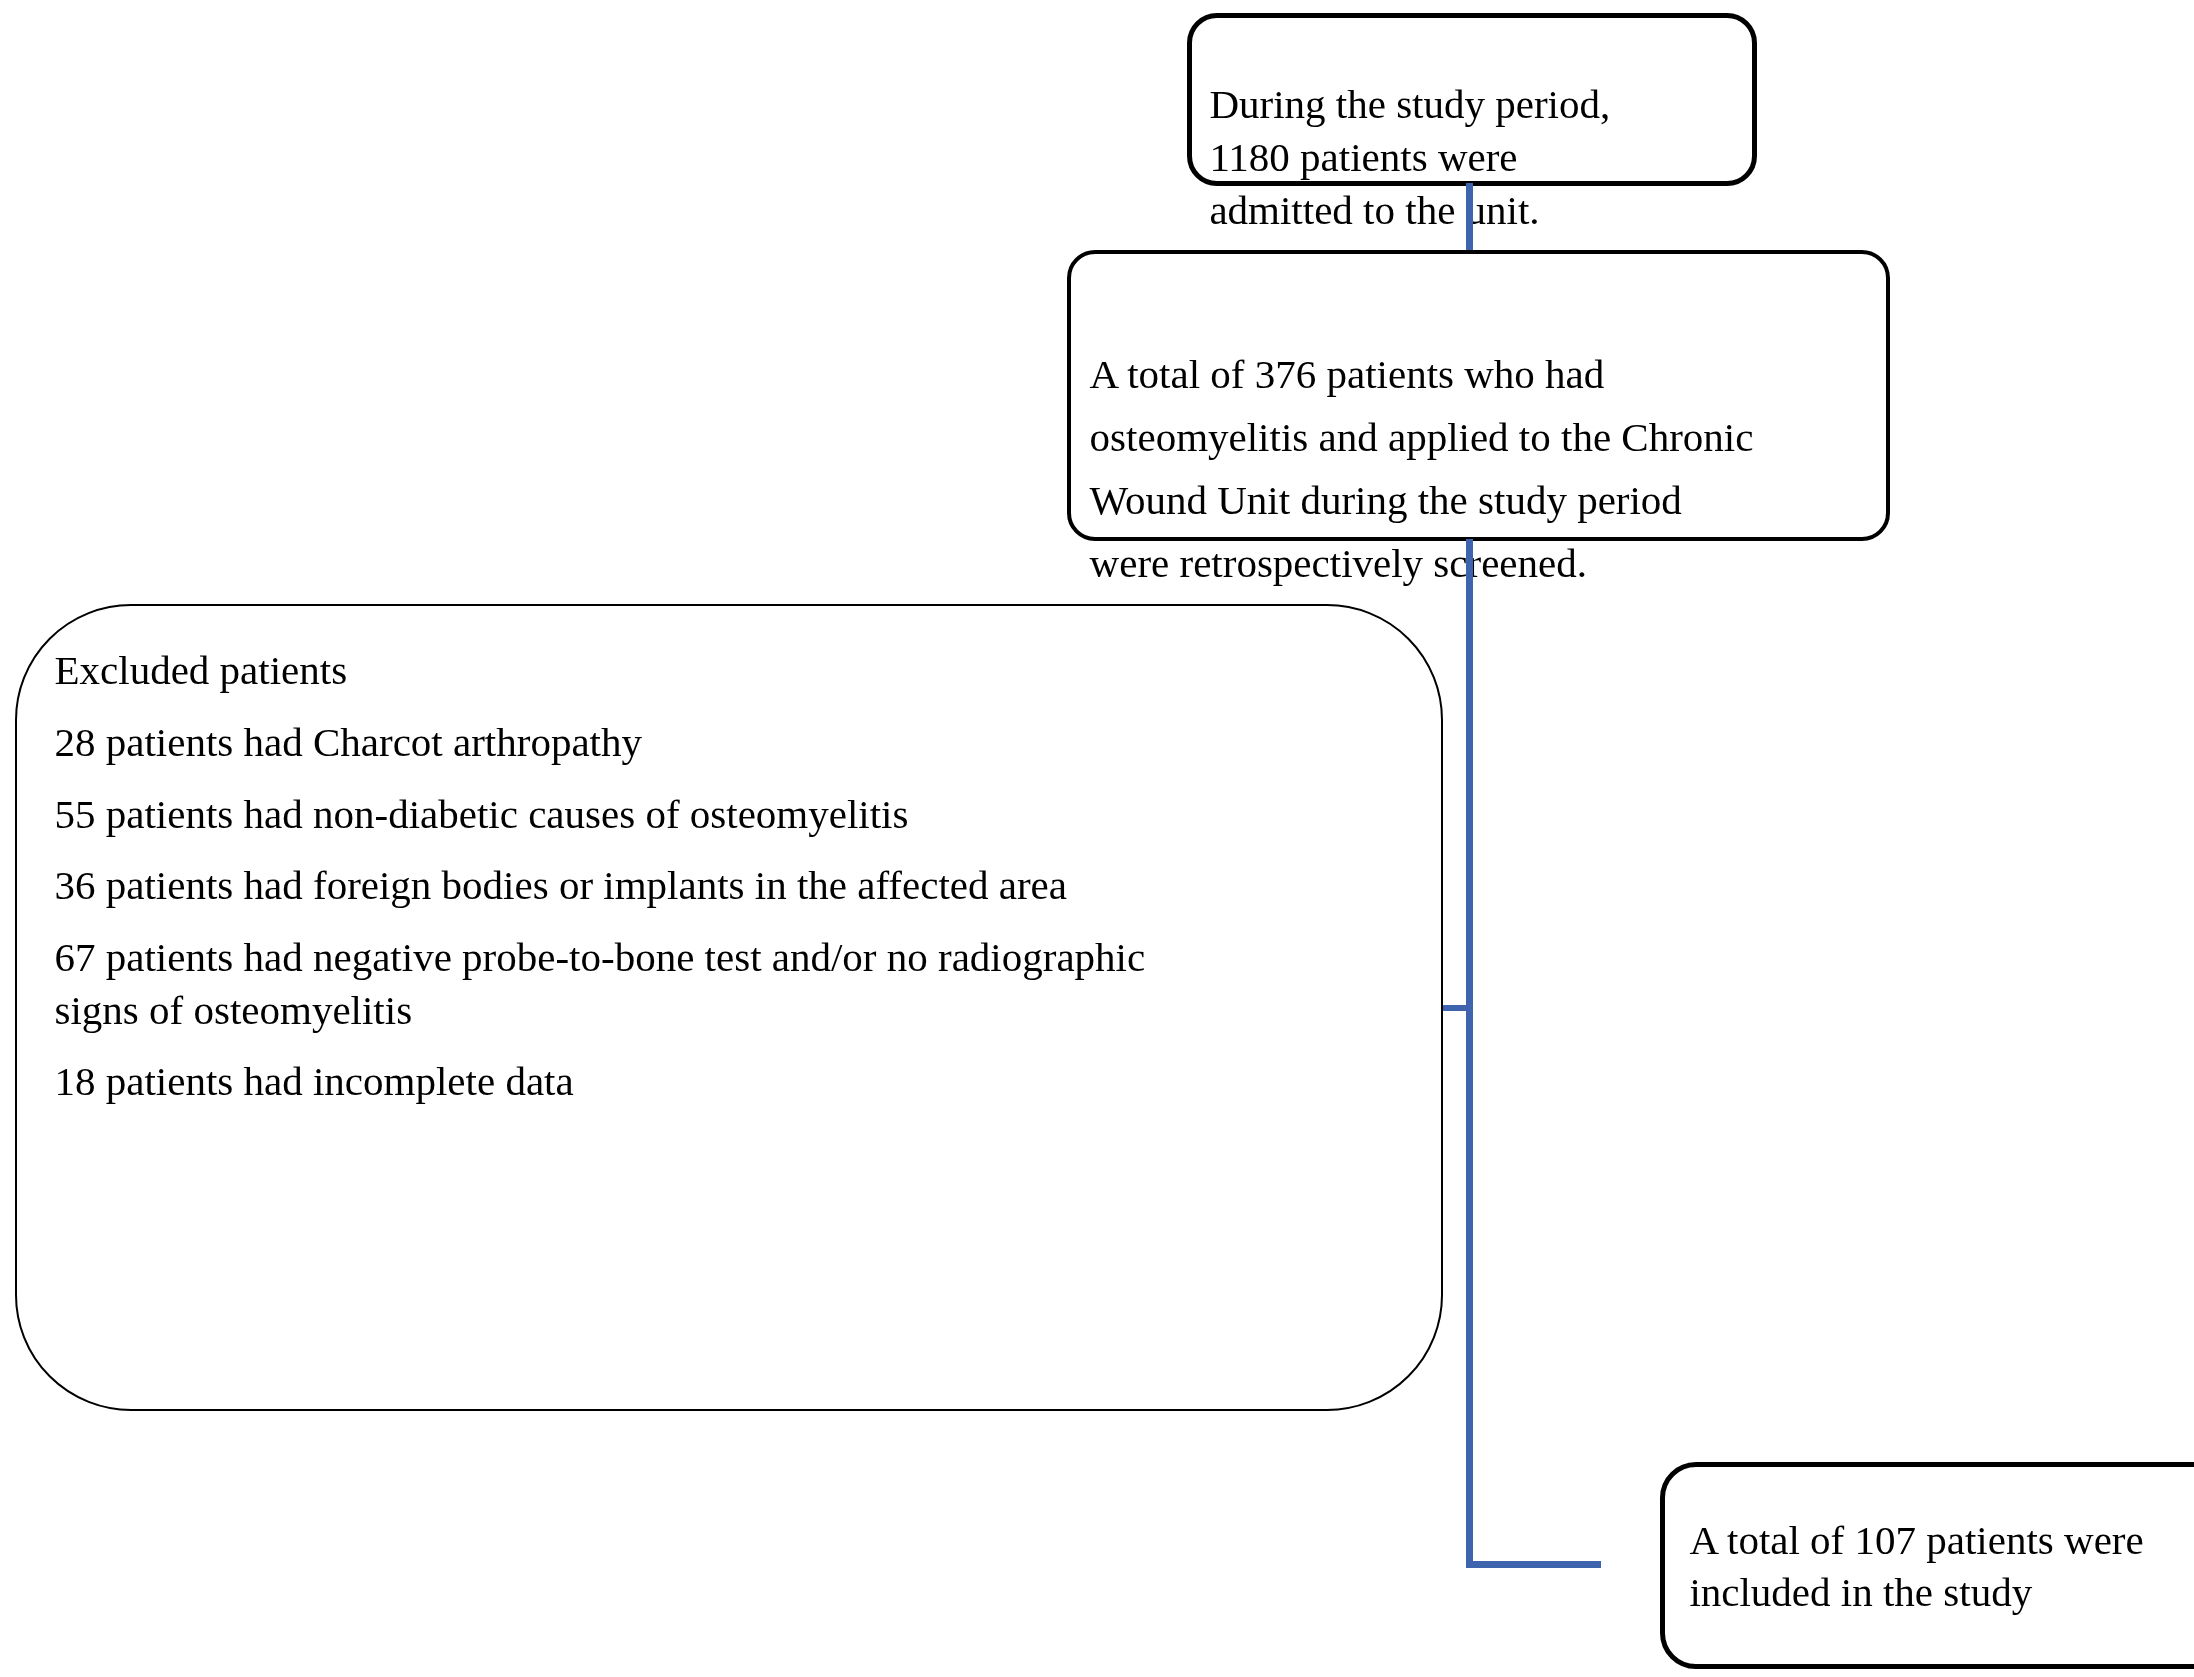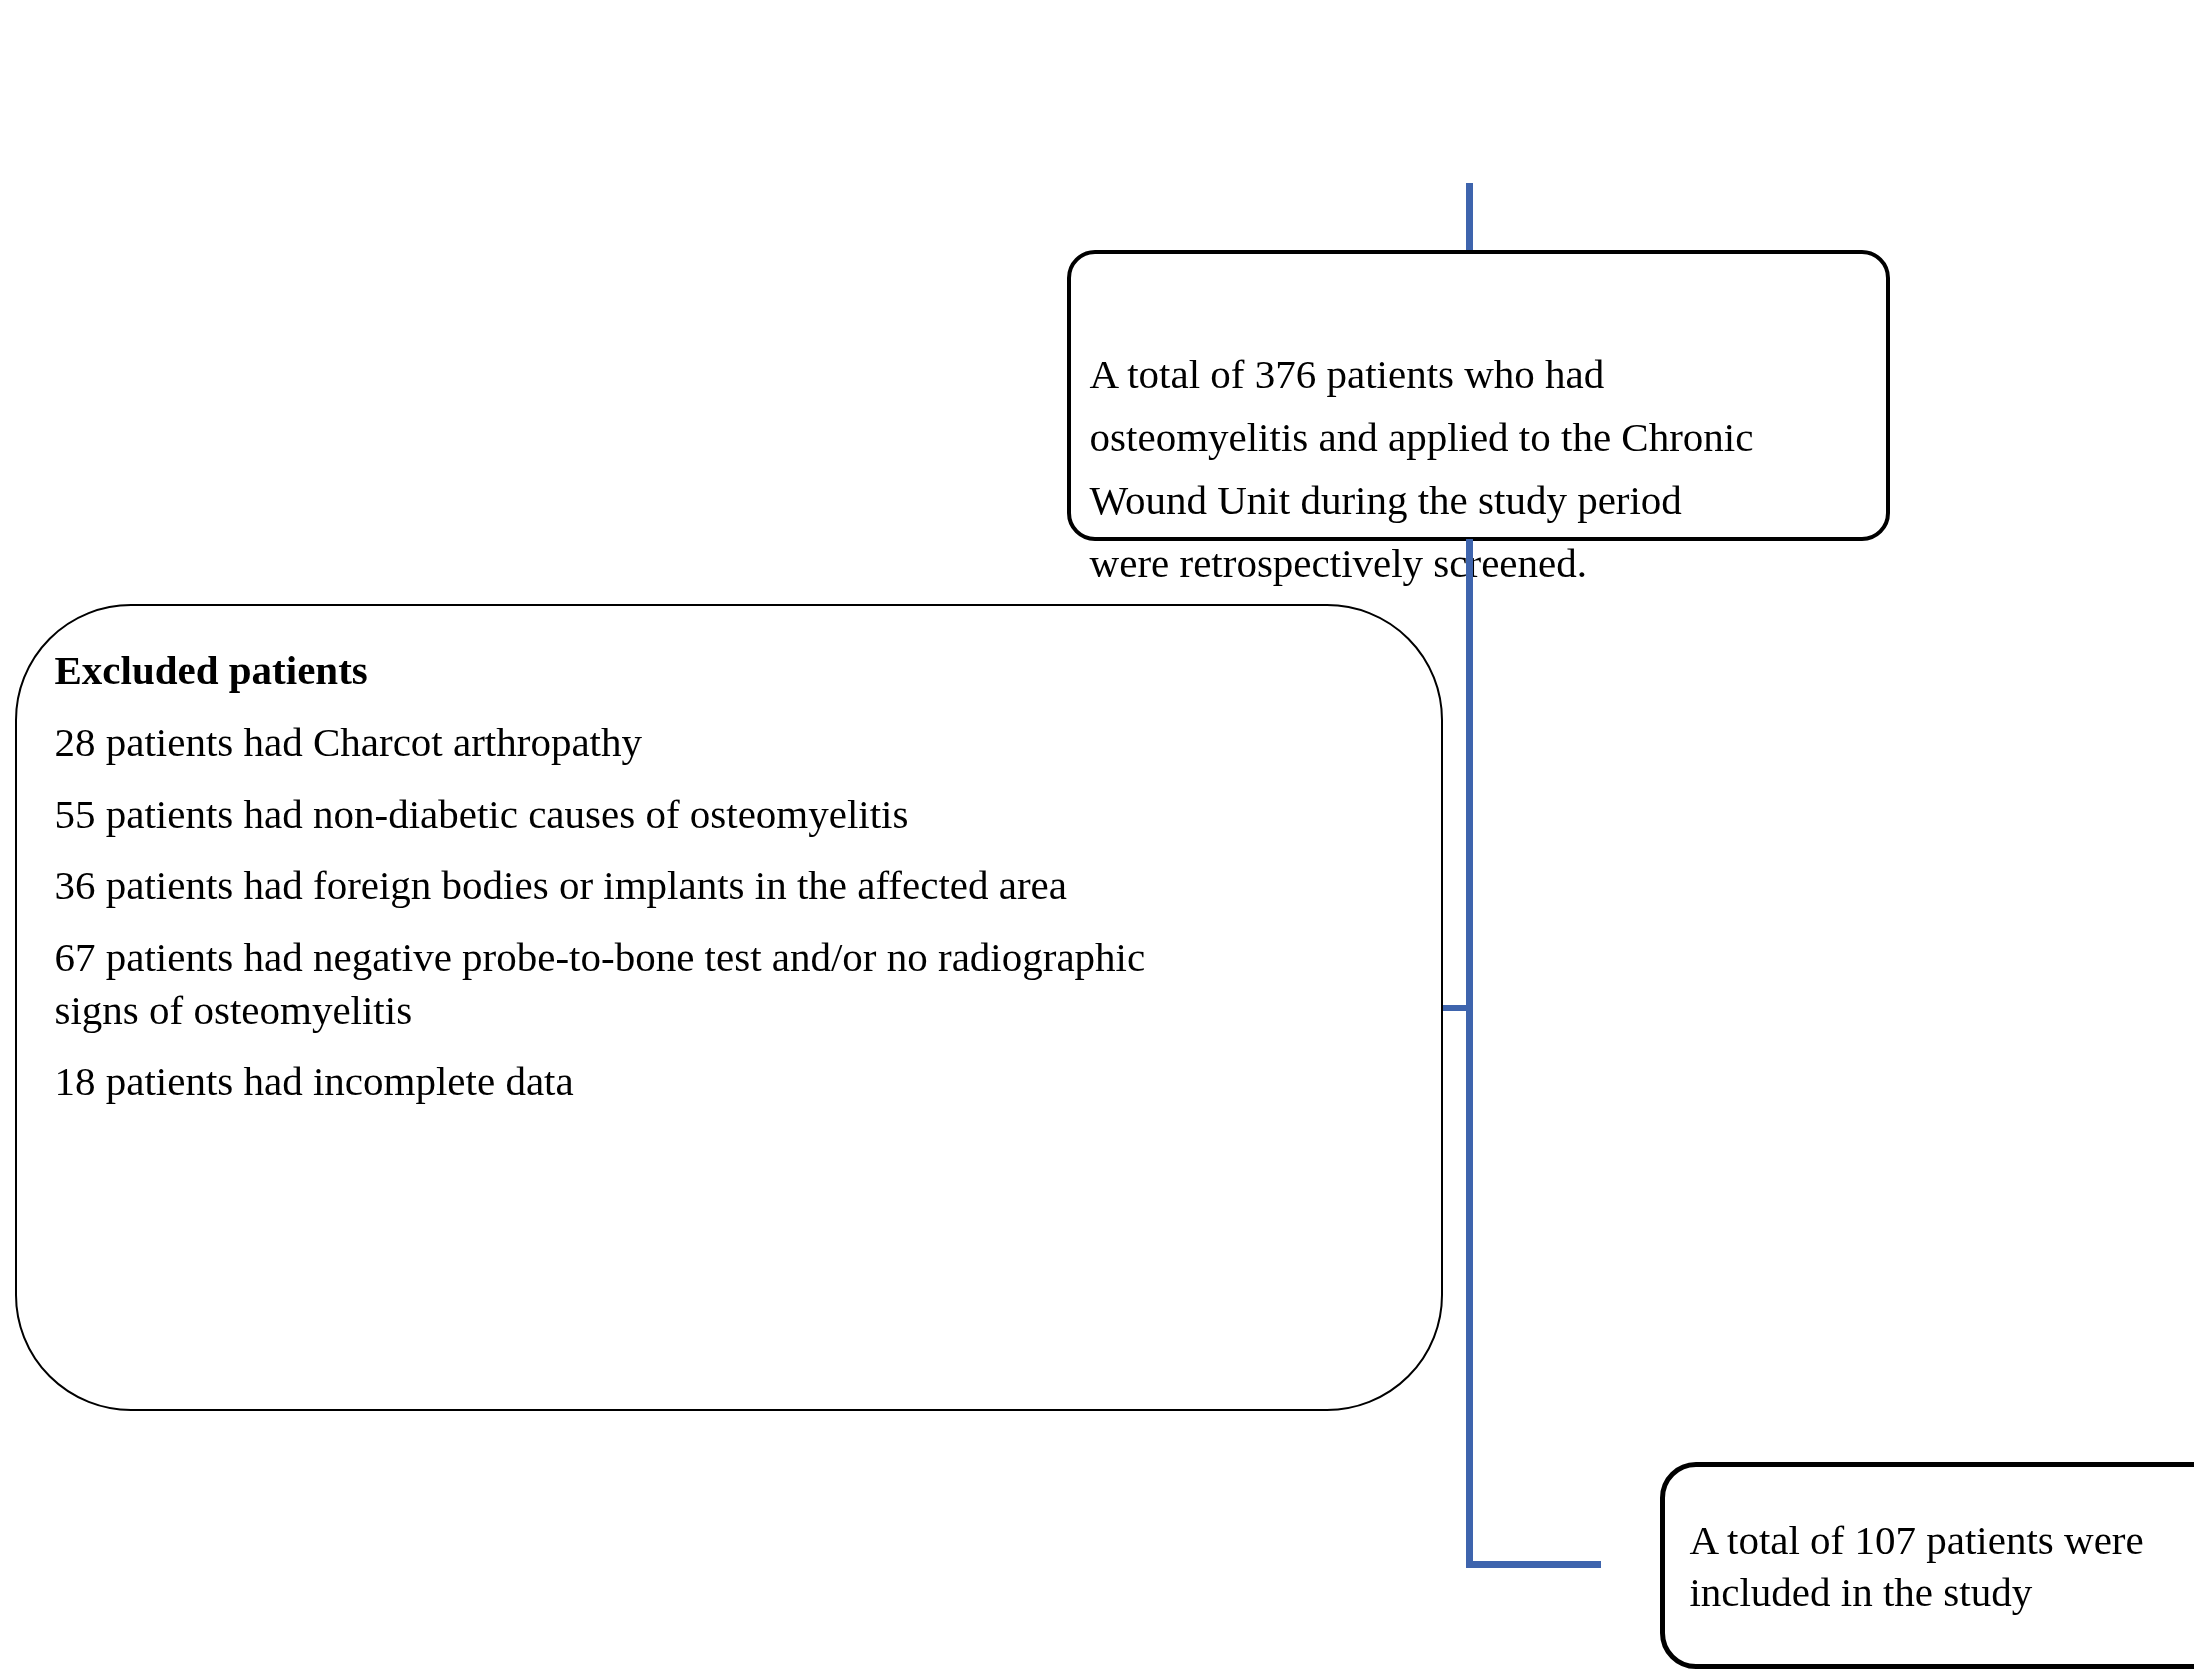--- a/index.html
+++ b/index.html
@@ -46,21 +46,21 @@
     line-height: 63px;
   }
   #box-excluded {
     left: 14.5px; top: 604px;
     width: 1428px; height: 807px;
     border-width: 2.9px;
     border-radius: 116px;
     padding: 38px 23px 0 38px;
   }
   #box-excluded .excluded-title {
-    font-weight: bold;
+    font-weight: normal;
     margin: 0 0 19px 0;
   }
   #box-excluded p.excluded-item {
     margin: 0 0 18.6px 0;
     white-space: pre-line;
   }
   #box-included {
     left: 1660px; top: 1462px;
     width: 595px; height: 207px;
     border-width: 5.2px;
@@ -77,20 +77,25 @@
   #conn-top      { left: 1466px; top: 183px;  width: 7px;  height: 68px; }
   #conn-main     { left: 1466px; top: 539px;  width: 7px;  height: 1029px; }
   #conn-stub     { left: 1440px; top: 1005px; width: 32.5px;  height: 6.4px; }
   #conn-bottom   { left: 1466px; top: 1561px; width: 135px; height: 7px; }
 </style>
 </head>
 <body>
 
 <div class="canvas">
 
+  <div class="box pre" id="box-admitted">
+    <span>During the study period,
+1180 patients were
+admitted to the unit.</span>
+  </div>
 
   <div class="connector" id="conn-top"></div>
 
   <div class="box pre" id="box-screened">
     <span>A total of 376 patients who had
 osteomyelitis and applied to the Chronic
 Wound Unit during the study period
 were retrospectively screened.</span>
   </div>
 

